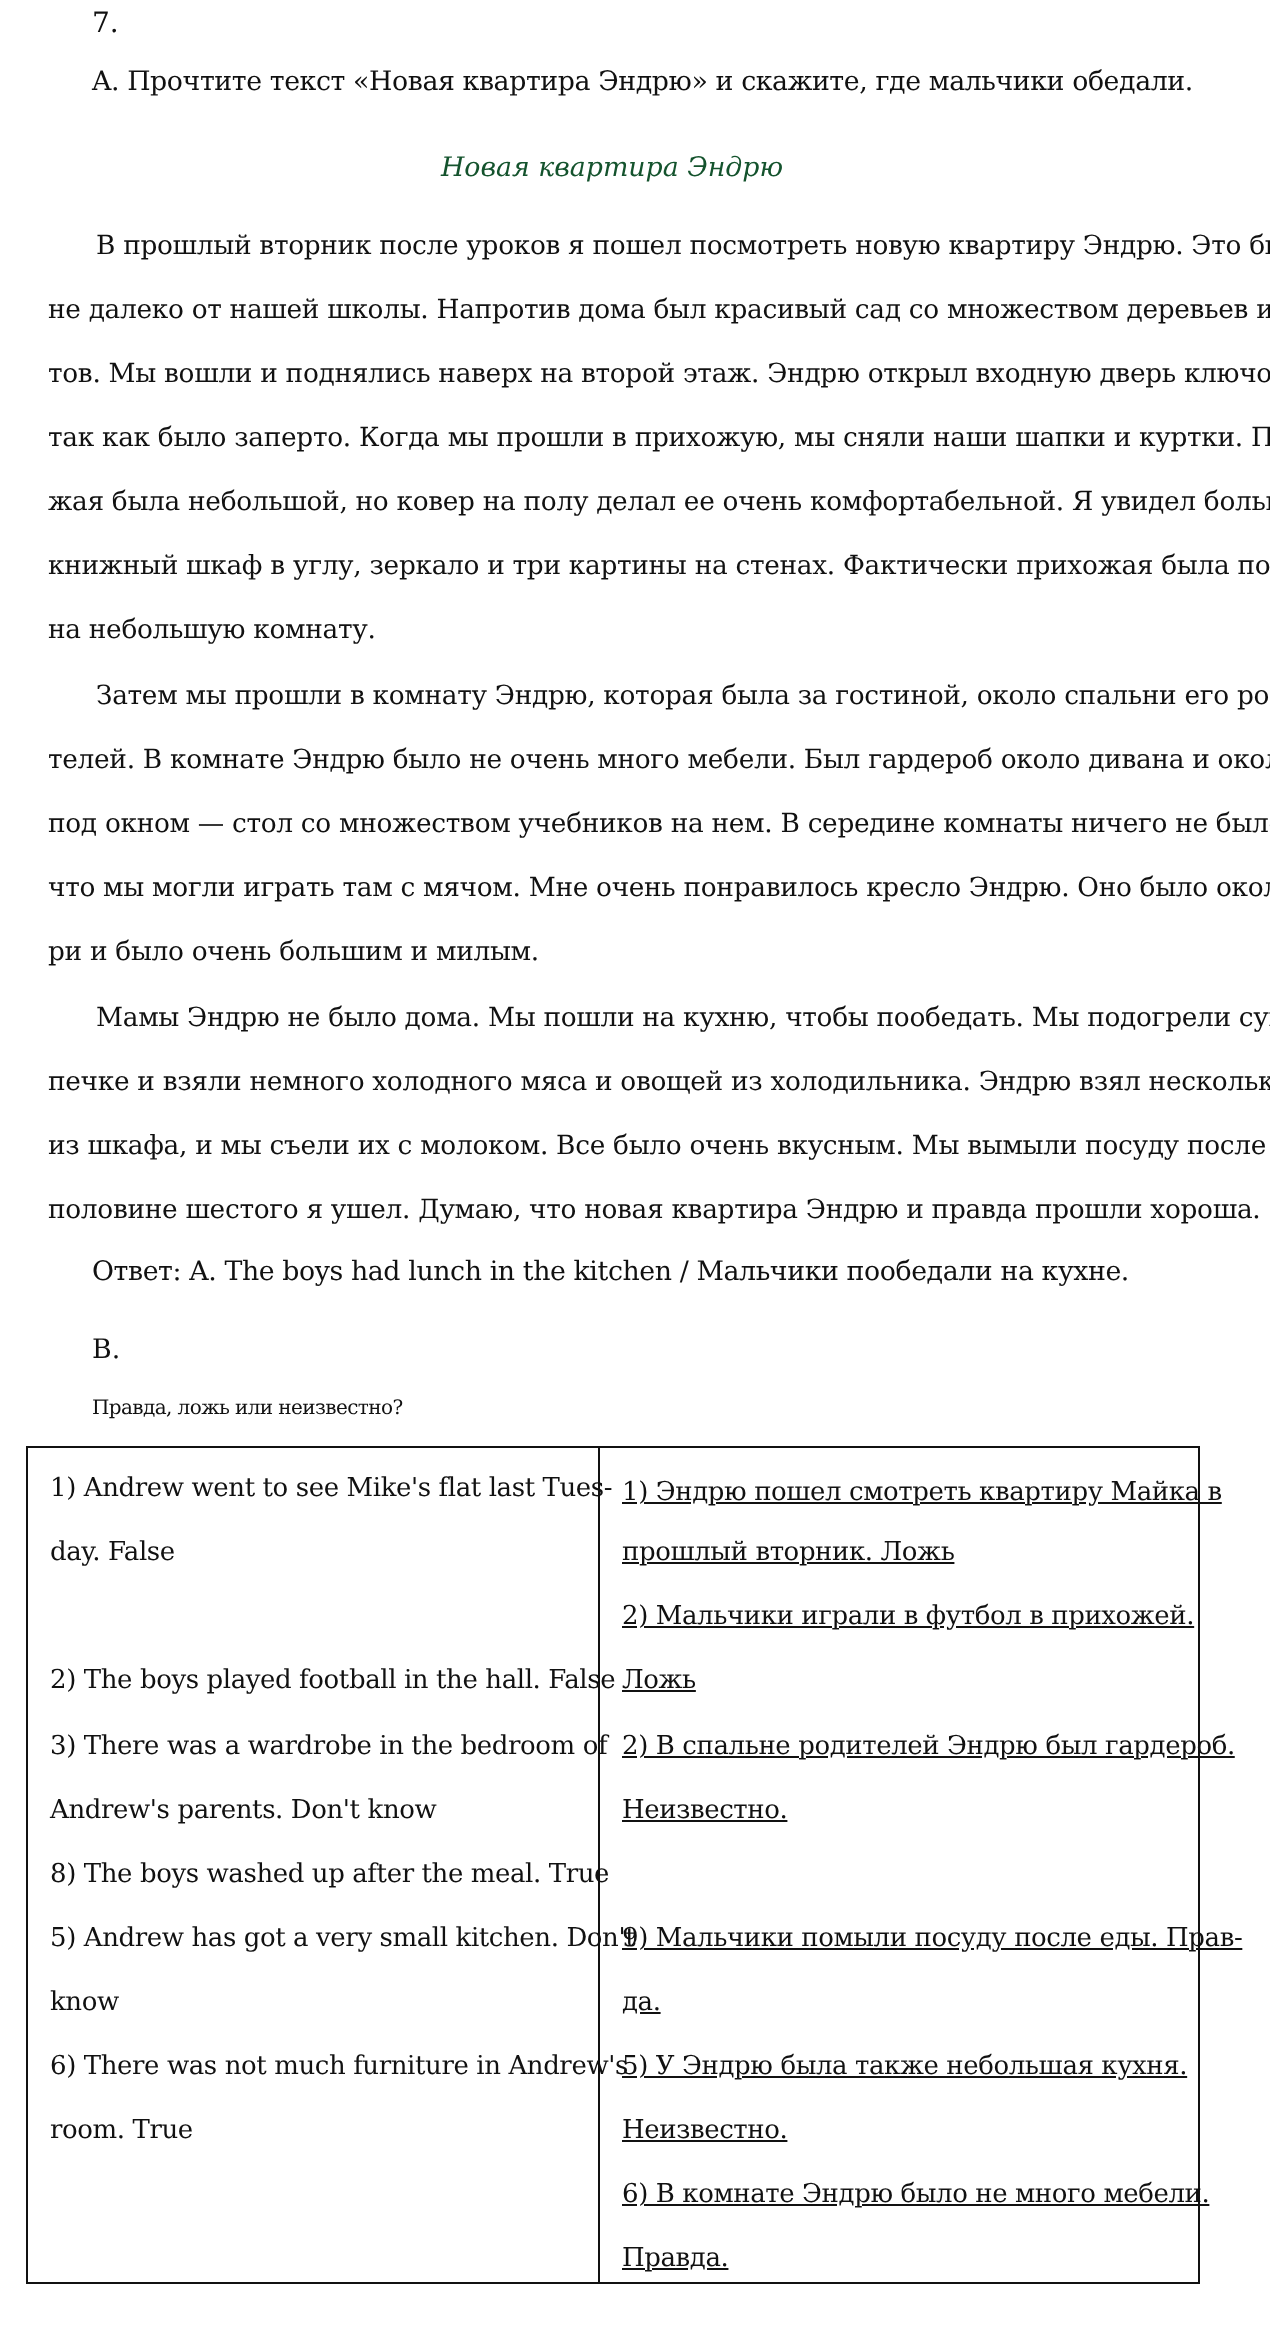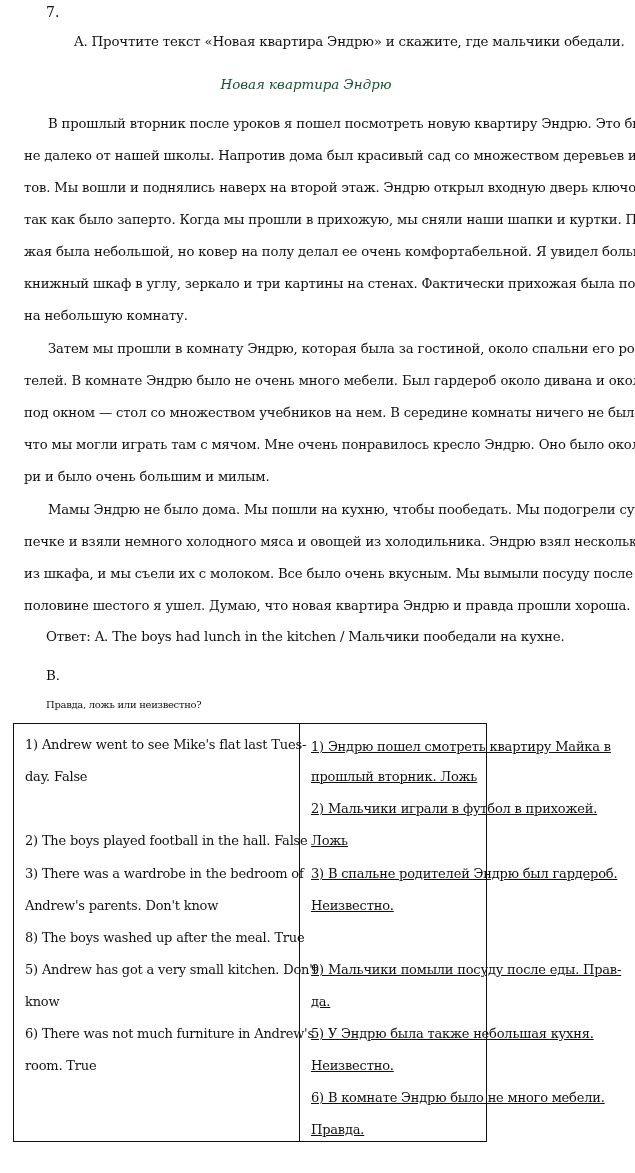--- a/index.html
+++ b/index.html
@@ -4,29 +4,29 @@
   <style>
     html, body { margin: 0; padding: 0; background: #ffffff; }
     body {
       width: 635px; height: 1173px; position: relative; overflow: hidden;
       font-family: "DejaVu Serif", "Liberation Serif", serif;
       color: #111111;
       font-size: 13.2px;
     }
     .abs { position: absolute; white-space: nowrap; }
     .num { left: 46px; top: 4px; font-size: 14px; }
-    .task { left: 46px; top: 34px; font-size: 13.4px; letter-spacing: -0.2px; margin-left: 28px; }
+    .task { left: 46px; top: 34px; font-size: 13.4px; letter-spacing: -0.2px; }
     .title { left: 0; width: 612px; text-align: center; top: 77px; font-style: italic; font-size: 13.4px; color: #14532d; }
     .line { left: 24px; width: 578px; font-size: 13.2px; letter-spacing: -0.15px; }
     .justify { text-align: justify; text-align-last: justify; }
     .indent { padding-left: 24px; width: 554px; }
     .answer { left: 46px; top: 629px; font-size: 13.4px; letter-spacing: -0.2px; }
     .bhead { left: 46px; top: 668px; font-size: 13.4px; }
     .tfq { left: 46px; top: 699px; font-size: 10px; letter-spacing: -0.3px; }
-    .tbl { position: absolute; left: 13px; top: 723px; width: 474px; height: 419px; border: 1.5px solid #111; box-sizing: border-box; }
+    .tbl { position: absolute; left: 13px; top: 723px; width: 587px; height: 419px; border: 1.5px solid #111; box-sizing: border-box; }
     .divider { position: absolute; left: 285px; top: 0; bottom: 0; width: 0; border-left: 1.5px solid #111; }
     .cell { position: absolute; font-size: 13px; white-space: nowrap; letter-spacing: -0.2px; }
     .lcell { left: 11px; width: 265px; }
     .rcell { left: 297px; width: 276px; text-decoration: underline; }
   </style>
 </head>
 <body>
 
 <div class="abs num">7.</div>
 <div class="abs task">A. Прочтите текст «Новая квартира Эндрю» и скажите, где мальчики обедали.</div>
@@ -72,21 +72,21 @@
   <div class="cell lcell" style="top:206px">8) The boys washed up after the meal. True</div>
   <div class="cell lcell justify" style="top:238px">5) Andrew has got a very small kitchen. Don't</div>
   <div class="cell lcell" style="top:270px">know</div>
   <div class="cell lcell justify" style="top:302px">6) There was not much furniture in Andrew's</div>
   <div class="cell lcell" style="top:334px">room. True</div>
 
   <div class="cell rcell justify" style="top:15px">1) Эндрю пошел смотреть квартиру Майка в</div>
   <div class="cell rcell" style="top:45px">прошлый вторник. Ложь</div>
   <div class="cell rcell justify" style="top:77px">2) Мальчики играли в футбол в прихожей.</div>
   <div class="cell rcell" style="top:109px">Ложь</div>
-  <div class="cell rcell justify" style="top:142px">3) В спальне родителей Эндрю был гардероб.</div>
+  <div class="cell rcell justify" style="top:142px">2) В спальне родителей Эндрю был гардероб.</div>
   <div class="cell rcell" style="top:174px">Неизвестно.</div>
   <div class="cell rcell justify" style="top:238px">9) Мальчики помыли посуду после еды. Прав-</div>
   <div class="cell rcell" style="top:270px">да.</div>
   <div class="cell rcell justify" style="top:302px">5) У Эндрю была также небольшая кухня.</div>
   <div class="cell rcell" style="top:334px">Неизвестно.</div>
   <div class="cell rcell justify" style="top:366px">6) В комнате Эндрю было не много мебели.</div>
   <div class="cell rcell" style="top:398px">Правда.</div>
 </div>
 
 </body></html>

